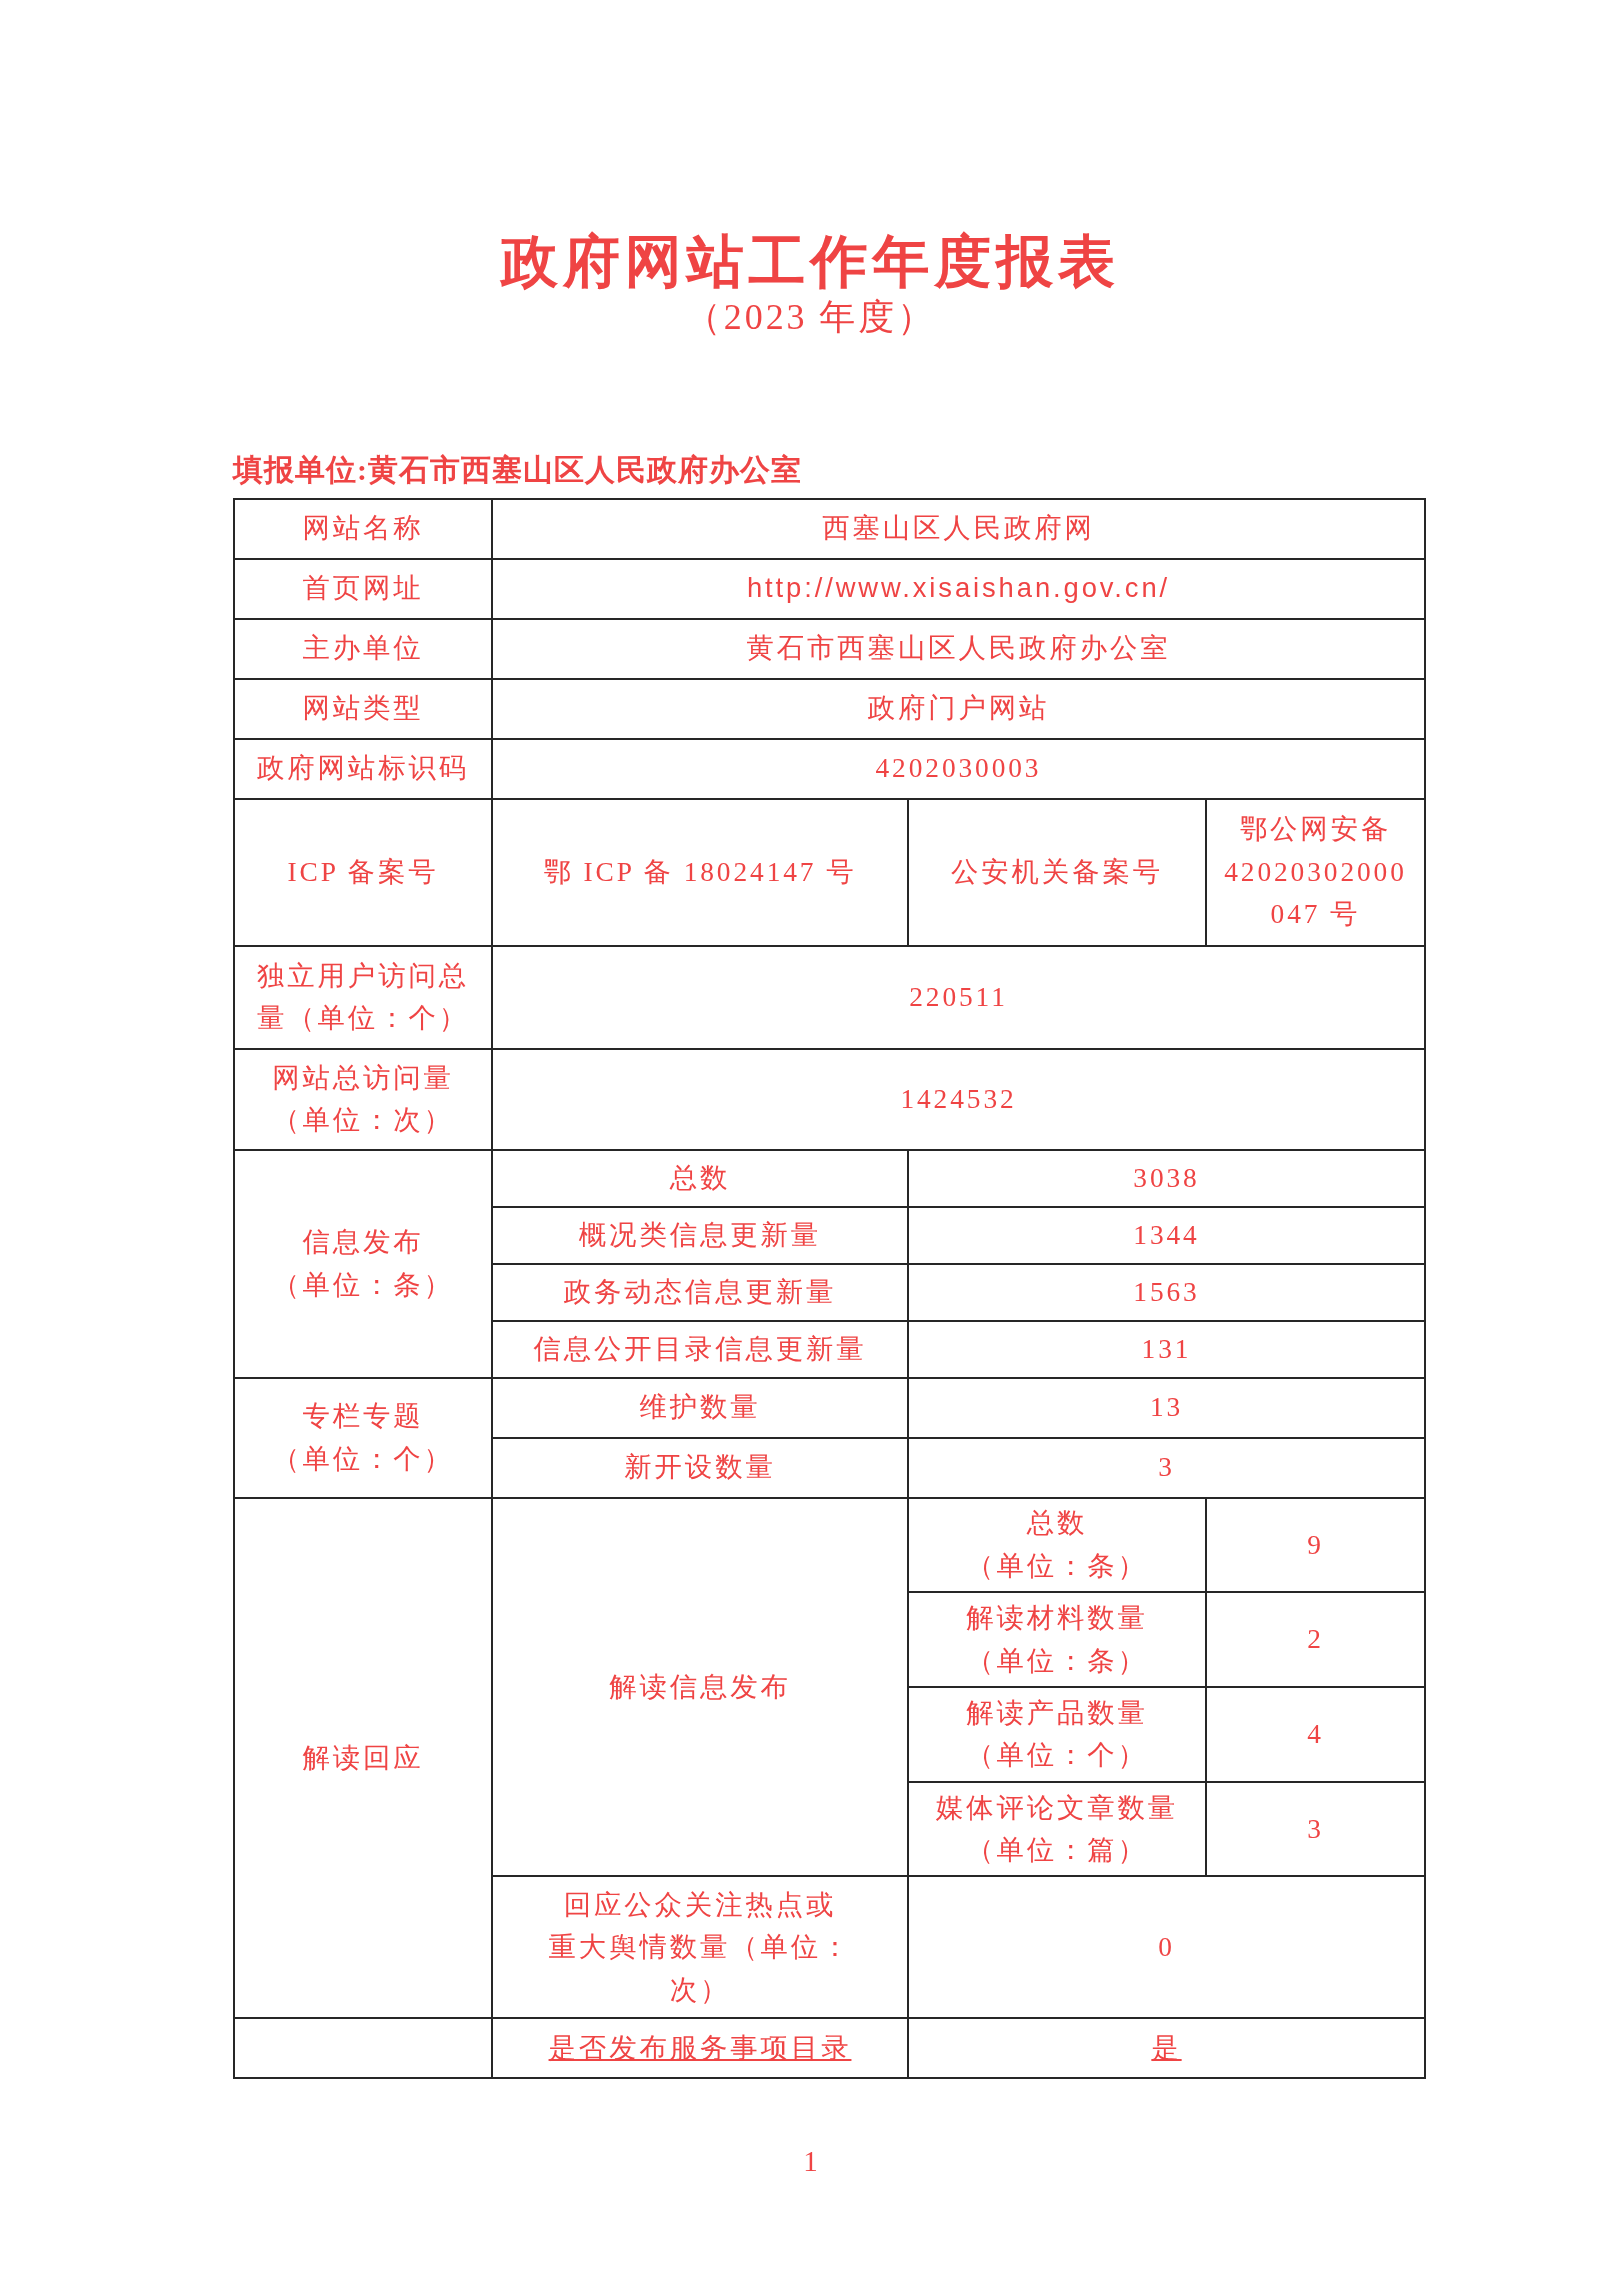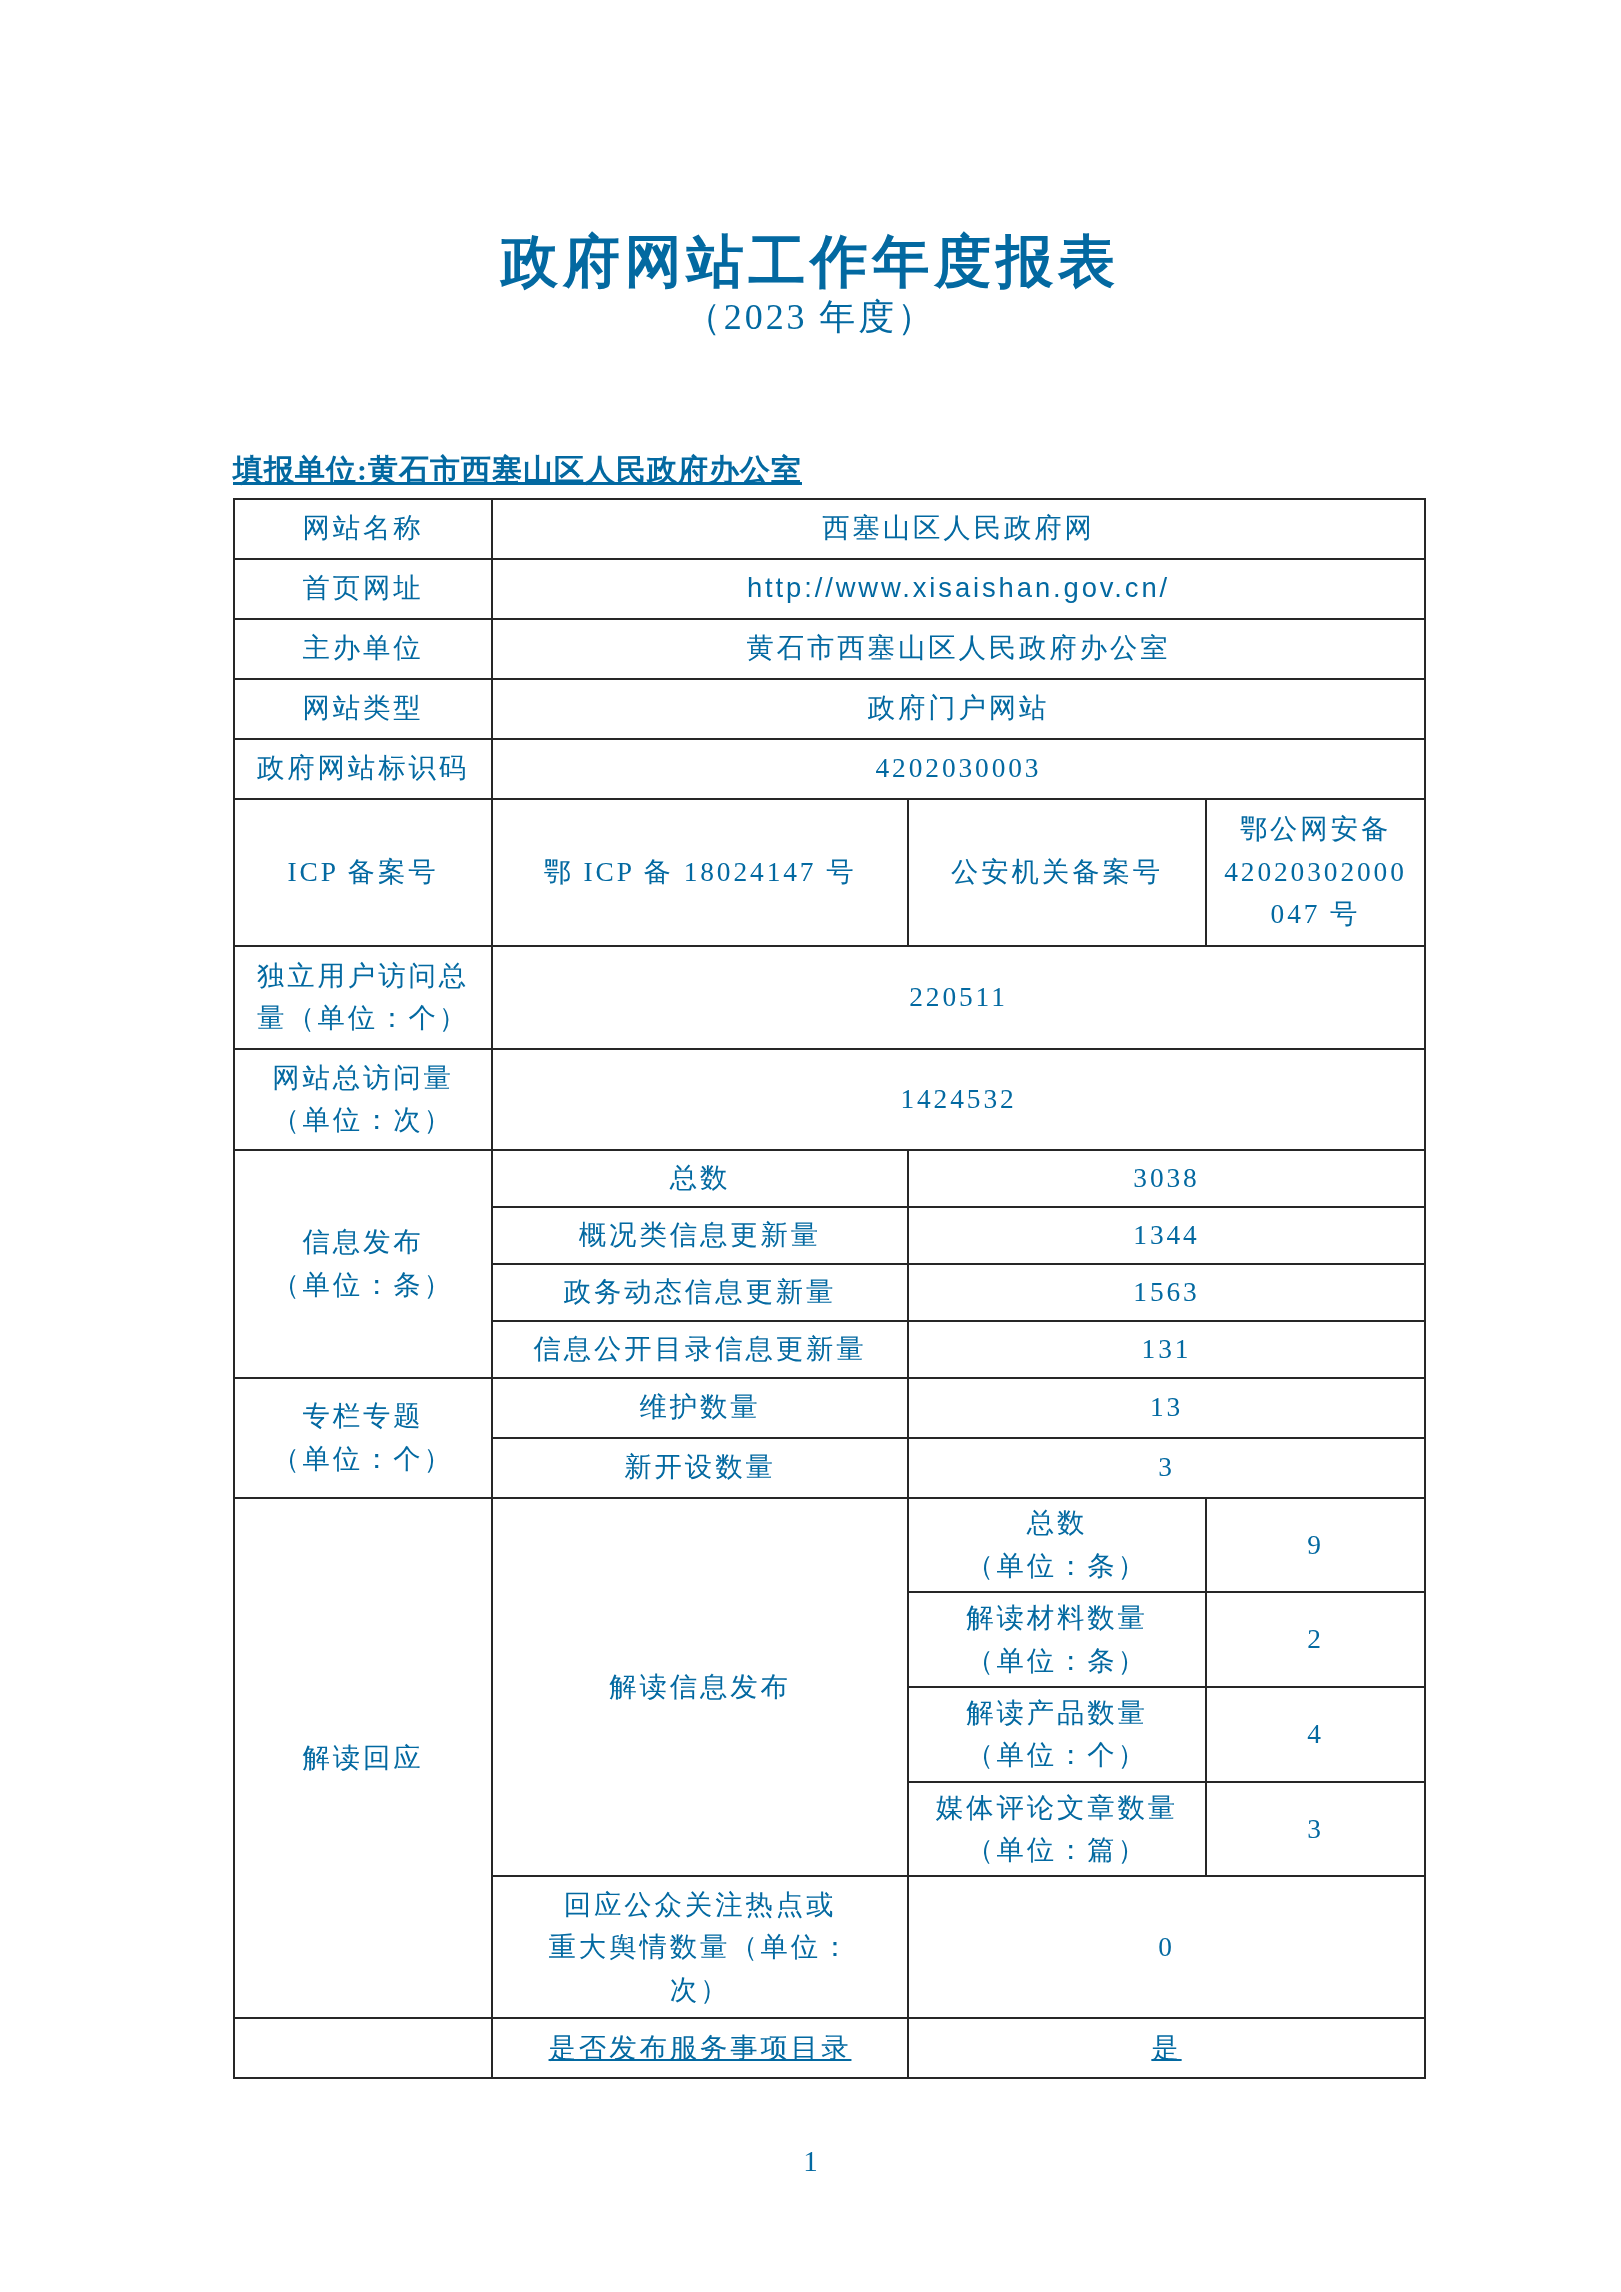--- a/index.html
+++ b/index.html
@@ -6,21 +6,21 @@
     margin: 0;
     padding: 0;
     background: #e8e8e8;
   }
   .page {
     position: relative;
     width: 1621px;
     height: 2293px;
     margin: 0 auto;
     background: #ffffff;
-    color: #0369a1;
+    color: #ef4444;
     font-family: "Liberation Serif", "DejaVu Serif", serif;
     overflow: hidden;
   }
   .title {
     padding-top: 230px;
     text-align: center;
     font-family: "Liberation Sans", "DejaVu Sans", sans-serif;
     font-weight: bold;
     font-size: 57px;
     letter-spacing: 4.9px;
@@ -30,21 +30,20 @@
     text-align: center;
     font-size: 36px;
     letter-spacing: 2.9px;
   }
   .reporting-unit {
     margin: 108px 0 6.9px 233px;
     font-weight: bold;
     font-size: 30px;
     letter-spacing: 1px;
     font-family: "Liberation Serif", "DejaVu Serif", serif;
-    text-decoration: underline;
   }
   table.report {
     margin-left: 233px;
     width: 1190px;
     border-collapse: collapse;
     table-layout: fixed;
     border: 2.9px solid #262626;
   }
   table.report td {
     border: 2px solid #262626;

